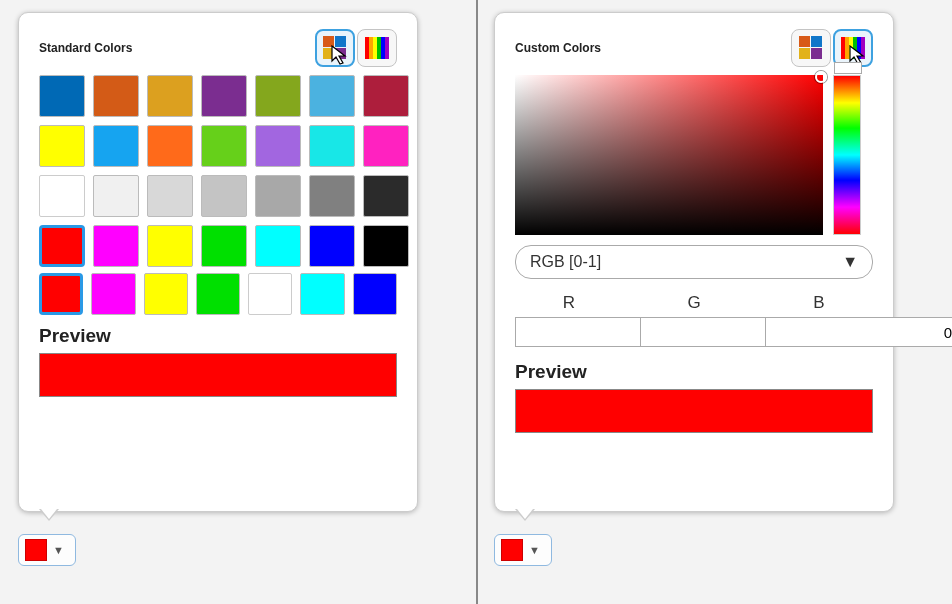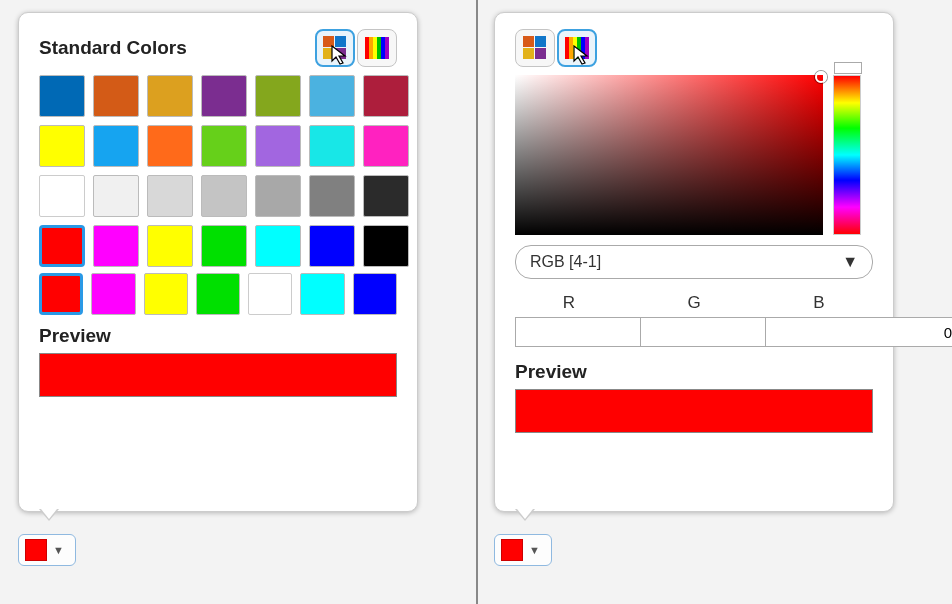--- a/index.html
+++ b/index.html
@@ -40,21 +40,21 @@
     position: relative;
   }
   .panel-header {
     display: flex;
     justify-content: space-between;
     align-items: center;
     margin-bottom: 8px;
     min-height: 38px;
   }
   .title {
-    font-size: 19px;
+    font-size: 12px;
     font-weight: bold;
     color: #222;
   }
   .section-title {
     font-size: 19px;
     font-weight: bold;
     color: #222;
     margin: 10px 0 6px 0;
   }
   .tab-group {
@@ -345,20 +345,21 @@
 
     <div class="trigger-btn">
       <div class="trigger-swatch" id="trigger-left" style="background: rgb(255, 0, 0);"></div>
       <div class="trigger-caret">▼</div>
     </div>
   </div>
 
   <div class="half">
     <div class="panel">
       <div class="panel-header">
+        <div class="title">Custom Colors</div>
         <div class="tab-group">
           <div class="tab-btn">
             <svg width="26" height="26">
               <rect x="1" y="1" width="11" height="11" fill="#d85a18"></rect>
               <rect x="13" y="1" width="11" height="11" fill="#1176c9"></rect>
               <rect x="1" y="13" width="11" height="11" fill="#e2b21a"></rect>
               <rect x="13" y="13" width="11" height="11" fill="#7b2d90"></rect>
             </svg>
           </div>
           <div class="tab-btn active" style="position:relative">
@@ -378,21 +379,21 @@
       </div>
 
       <div class="spectrum-row">
         <div class="sat-box">
           <div class="sat-indicator"></div>
         </div>
         <div class="hue-strip"></div>
       </div>
 
       <div class="mode-select">
-        <span>RGB [4-1]</span>
+        <span>RGB [0-1]</span>
         <span class="mode-caret">▼</span>
       </div>
 
       <div class="rgb-row">
         <div class="rgb-field">
           <div class="rgb-label">R</div>
           <div class="spinner">
             <input class="spinner-input" value="1.00" style="">
             <div class="spinner-btns">
               <div>▲</div>

